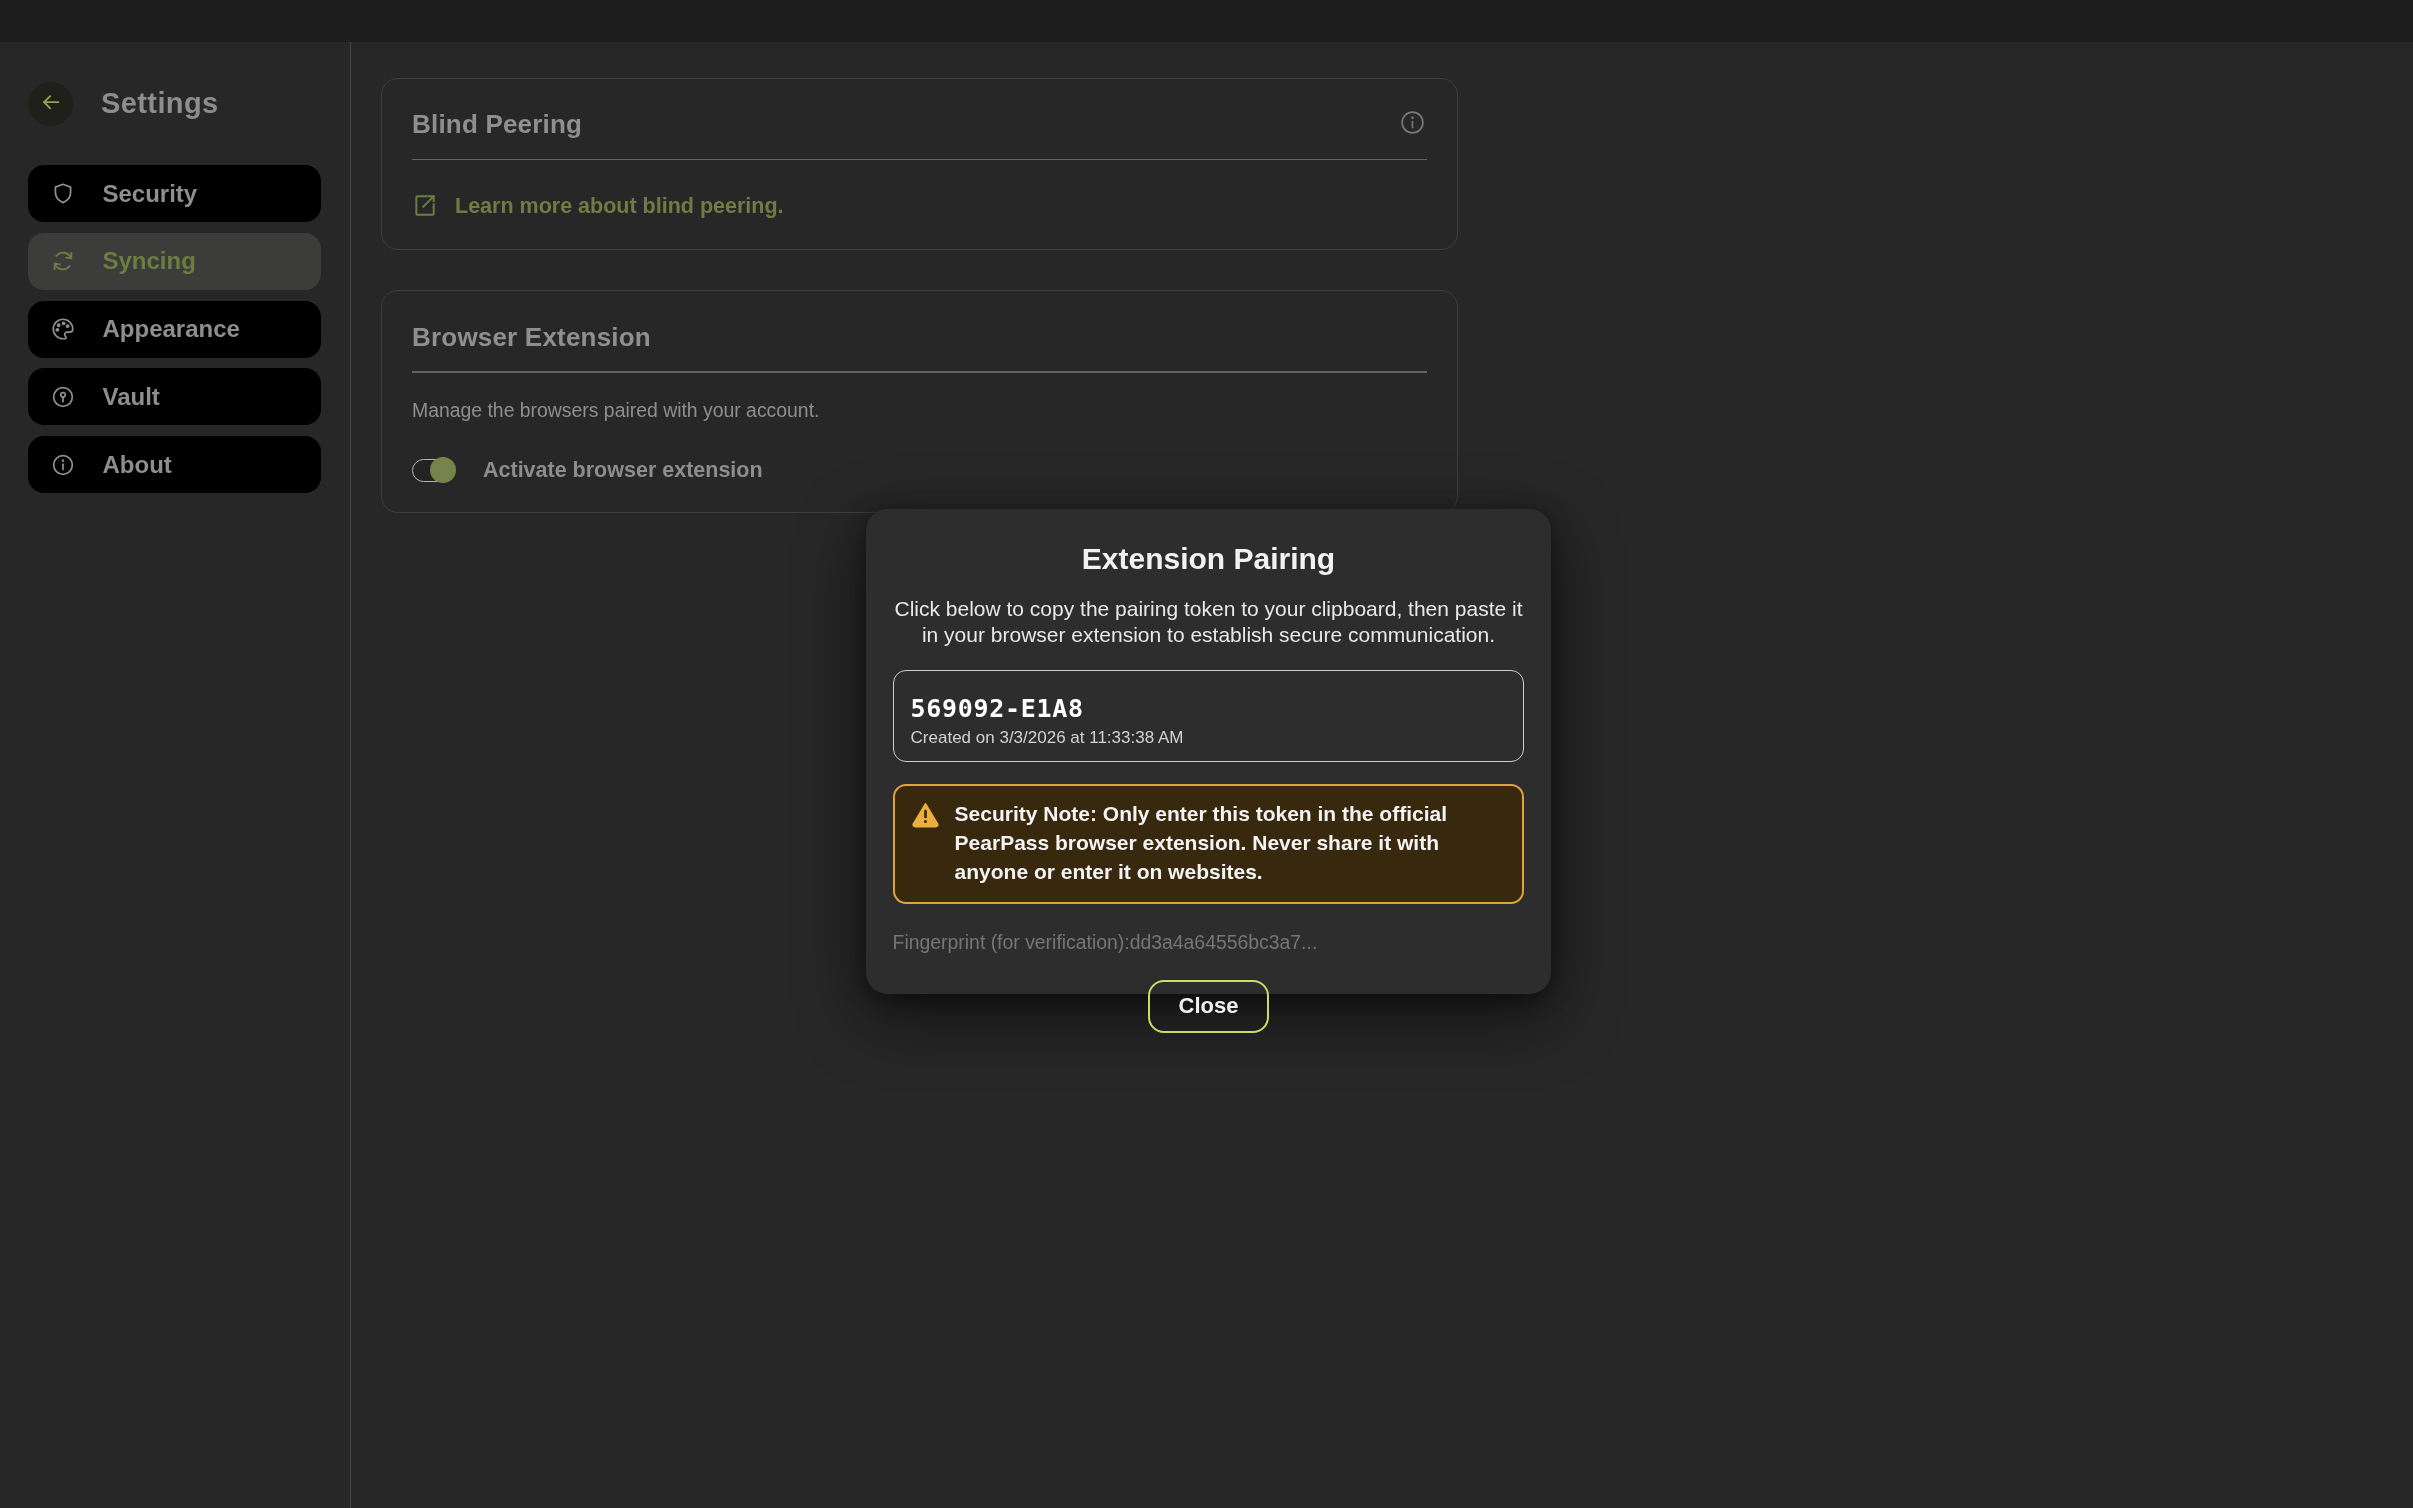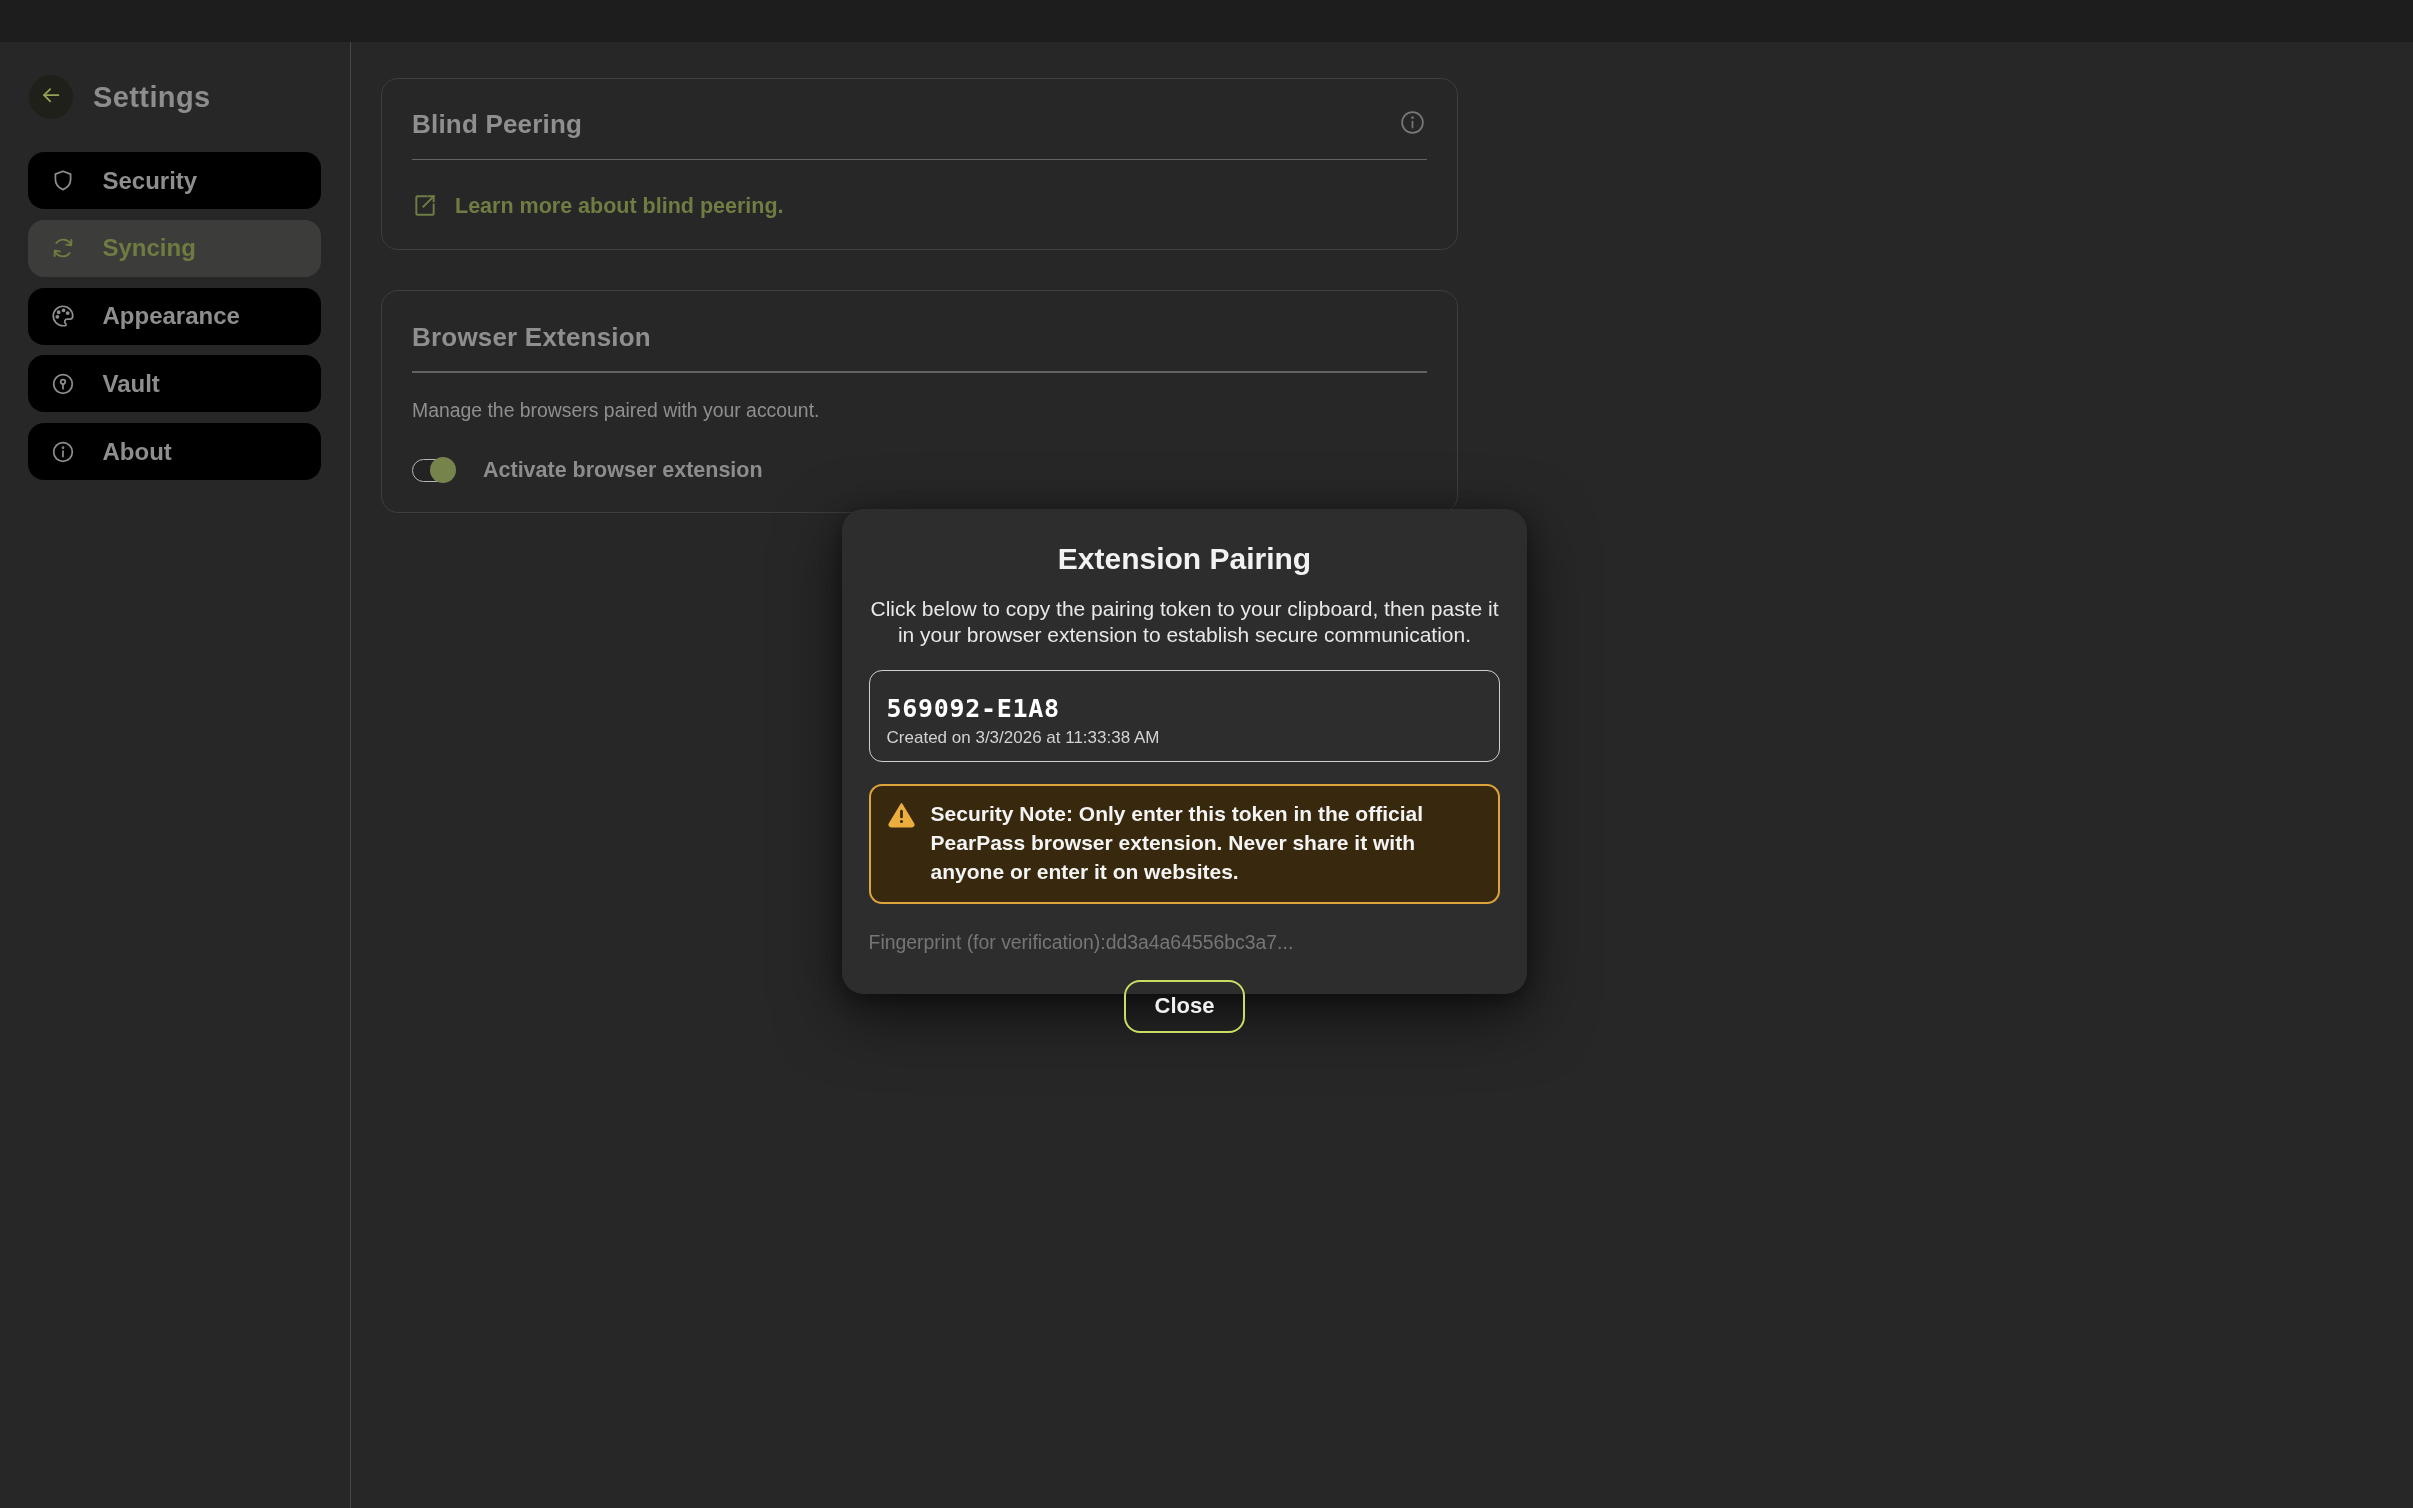--- a/index.html
+++ b/index.html
@@ -9,21 +9,21 @@
     -webkit-font-smoothing:antialiased;
   }
   
   .topbar{position:absolute;top:0;left:0;width:2413px;height:42px;background:#1d1d1d;}
   
   .content{position:absolute;top:42px;left:0;right:0;bottom:0;display:flex;}
   .sidebar{width:351px;min-width:351px;border-right:1.4px solid #474747;padding:33px 0 0 0;box-sizing:border-box;}
   .sidebar-header{display:flex;align-items:center;gap:16px;margin:0 0 33px 29px;}
   .back-btn{width:44px;height:44px;border-radius:50%;background:#20201a;border:none;display:flex;align-items:center;justify-content:center;color:#93a354;cursor:pointer;padding:0;}
   .back-btn svg{width:24.4px;height:24.4px;}
-  .sidebar-title{font-size:29px;font-weight:bold;color:#8d8d8d;margin:4px;letter-spacing:0.4px;}
+  .sidebar-title{font-size:29px;font-weight:bold;color:#8d8d8d;margin:12px;letter-spacing:0.4px;}
   .nav{display:flex;flex-direction:column;gap:10.8px;padding:0 29px 0 28px;}
   .nav-item{display:flex;align-items:center;gap:27px;height:57px;border-radius:16px;background:#000000;padding:0 0 0 21.5px;cursor:pointer;}
   .nav-item .nav-icon{width:26px;height:26px;color:#8e8e8e;display:flex;align-items:center;justify-content:center;}
   .nav-item .nav-icon svg{width:26px;height:26px;}
   .nav-label{font-size:24px;font-weight:bold;color:#8e8e8e;}
   .nav-item.active{background:#3c3c3a;}
   .nav-item.active .nav-label{color:#6e7c41;}
   .nav-item.active .nav-icon{color:#6e7c41;}
   
   .main{flex:1;padding:36px 0 0 30px;}
@@ -45,21 +45,21 @@
   .toggle-label{font-size:21.5px;font-weight:bold;color:#8d8d8d;}
   
   .toggle{position:relative;width:42px;height:23px;border-radius:13px;box-sizing:border-box;flex:none;cursor:pointer;}
   .toggle .knob{position:absolute;border-radius:50%;}
   .toggle.off{background:#5d5d5d;margin-top:18.7px;}
   .toggle.off .knob{width:20px;height:20px;left:0.7px;top:1.4px;background:#242424;}
   .toggle.on{background:#232323;border:1.4px solid #b5b5b5;}
   .toggle.on .knob{width:26px;height:26px;right:-2.9px;top:-2.9px;background:#76844b;}
   
   .modal{
-    position:absolute;left:842px;top:509px;width:685px;height:485px;box-sizing:border-box;
+    position:absolute;left:866px;top:509px;width:685px;height:485px;box-sizing:border-box;
     background:#2d2d2d;border-radius:21.5px;box-shadow:0 21.5px 65px rgba(0,0,0,.55), 0 5.7px 21.5px rgba(0,0,0,.4);
     padding:33px 26.6px 0 26.6px;z-index:10;
   }
   .modal-title{font-size:30px;font-weight:bold;color:#f2f2f2;text-align:center;margin:0 0 20px 0;}
   .modal-instructions{font-size:21px;color:#e8e8e8;line-height:26px;text-align:center;margin:0 auto;max-width:646px;}
   .token-box{border:1.4px solid #cfcfcf;border-radius:13px;margin-top:21.5px;padding:23px 17px 13px 17px;cursor:pointer;}
   .token-value{font-family:"DejaVu Sans Mono",monospace;font-size:25px;font-weight:bold;color:#ffffff;letter-spacing:0.7px;}
   .token-created{font-size:17px;color:#d2d2d2;margin-top:5.7px;}
   .note-box{display:flex;align-items:flex-start;gap:16px;background:#38290e;border:2.2px solid #dfa33c;border-radius:13px;margin-top:21.5px;padding:13px 17px 16px 17px;box-sizing:border-box;}
   .note-box svg{width:27px;height:27px;flex:none;margin-top:2.2px;}

